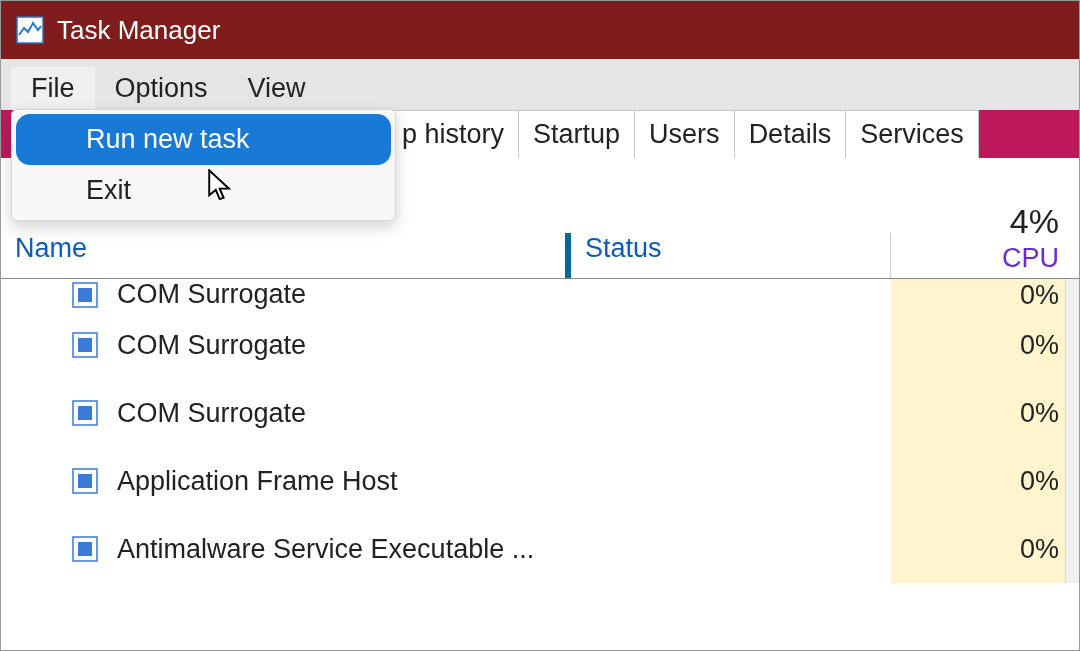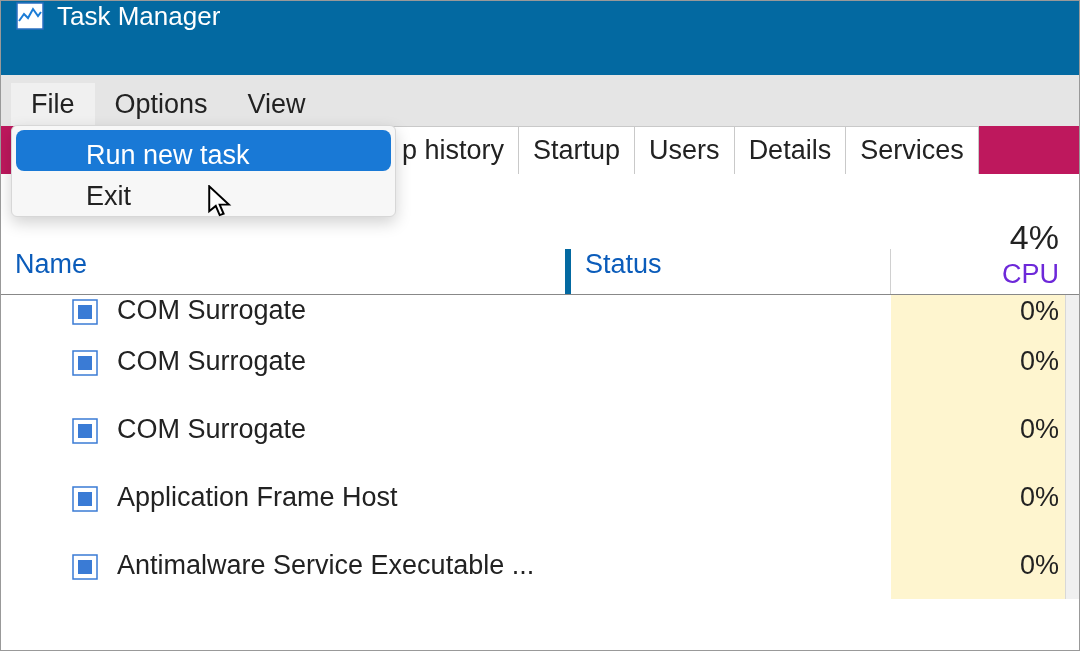--- a/index.html
+++ b/index.html
@@ -1,23 +1,23 @@
 <!DOCTYPE html>
 <html><head>
   <meta charset="utf-8">
   <style>
     * { margin: 0; padding: 0; box-sizing: border-box; font-family: 'Segoe UI', Arial, sans-serif; }
     body { width: 1080px; height: 651px; overflow: hidden; background: #fff; border: 1px solid #999; }
     
     .titlebar {
-      background: #0369a1;
+      background: #7f1d1d;
       color: #fff;
-      height: 74px;
-      display: flex;
-      align-items: flex-start;
+      height: 58px;
+      display: flex;
+      align-items: center;
       padding: 0 14px;
       gap: 12px;
     }
     .app-icon {
       width: 30px;
       height: 30px;
       display: flex;
       align-items: center;
       justify-content: center;
     }
@@ -43,25 +43,25 @@
       left: 10px;
       width: 385px;
       background: #f7f7f7;
       border: 1px solid #d7d7d7;
       border-radius: 6px;
       box-shadow: 0 6px 16px rgba(0,0,0,0.18);
       padding: 4px;
       z-index: 200;
     }
     .dropdown-item {
-      padding: 10px 18px 0 70px;
+      padding: 10px 18px 10px 70px;
       font-size: 27px;
       color: #222;
       cursor: default;
-      border-radius: 8px;
+      border-radius: 14px;
       position: relative;
     }
     .dropdown-item.highlight {
       background: #1979d6;
       color: #fff;
     }
     
     .cursor {
       position: absolute;
       left: 206px;
@@ -125,21 +125,21 @@
     .process-row {
       display: flex;
       align-items: center;
       height: 68px;
     }
     .process-row.partial { height: 32px; align-items: flex-start; overflow: hidden; }
     .process-row.partial .proc-name-cell { padding-top: 0; }
     .proc-name-cell {
       flex: 0 0 570px;
       display: flex;
-      align-items: flex-end;
+      align-items: center;
       gap: 18px;
       padding-left: 70px;
       font-size: 27px;
       color: #222;
     }
     .proc-status-cell { flex: 0 0 320px; }
     .proc-cpu-cell {
       flex: 1;
       text-align: right;
       padding-right: 20px;

